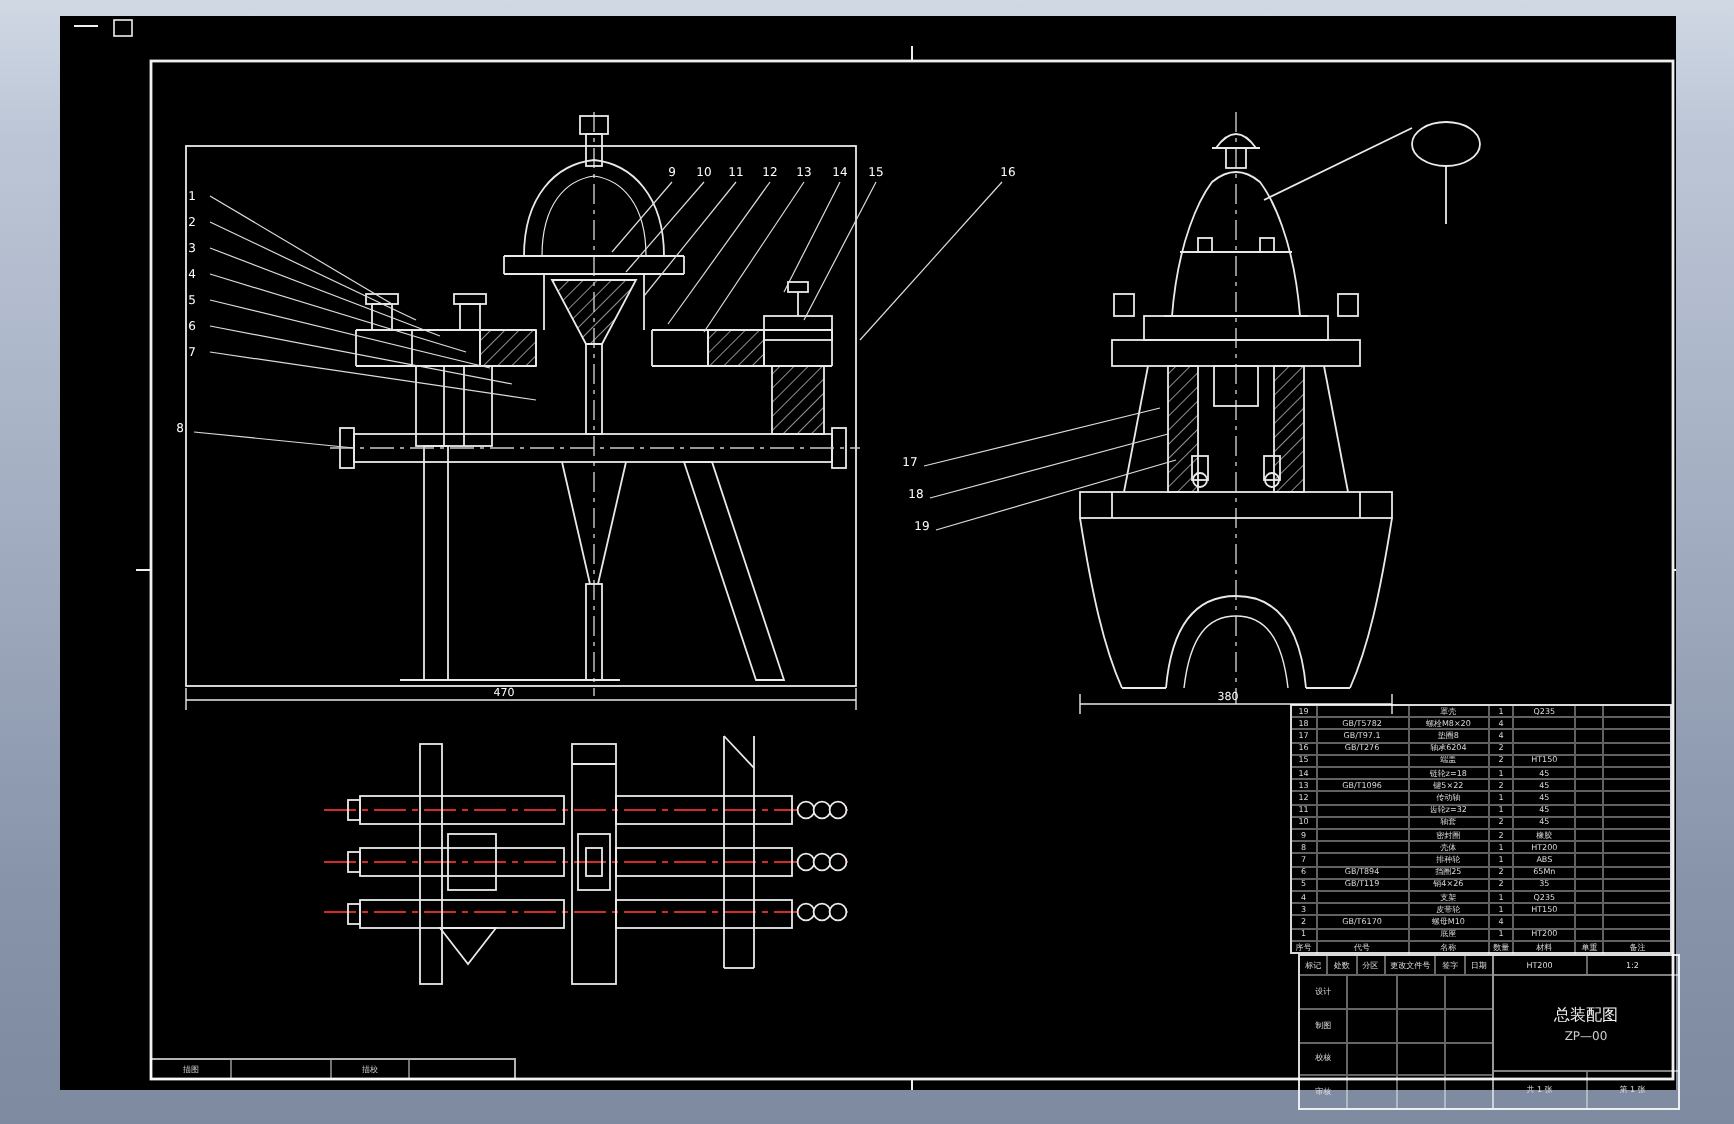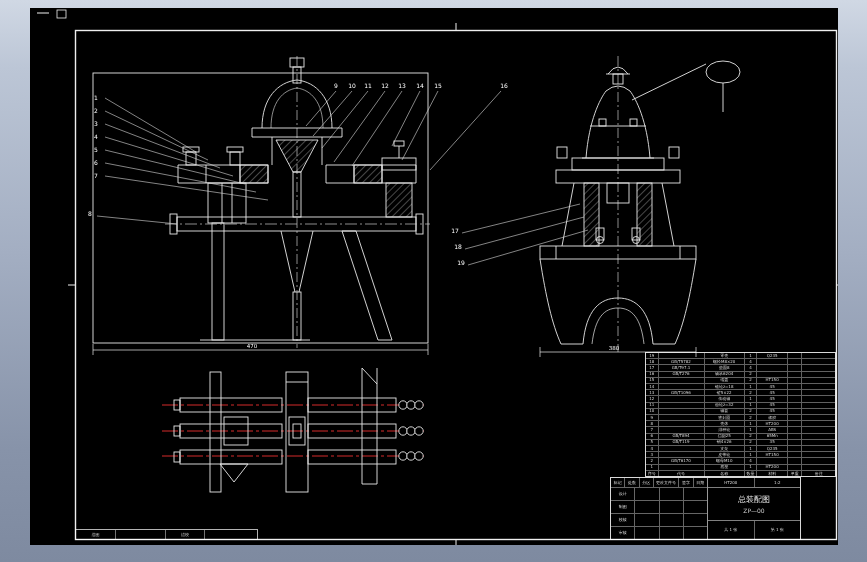--- a/index.html
+++ b/index.html
@@ -18,21 +18,21 @@
   .bom-row{display:flex;flex:1;border-bottom:1px solid rgba(255,255,255,.38);min-height:0;}
   .bom-header{display:flex;height:6px;}
   .bc{flex-basis:0;display:flex;align-items:center;justify-content:center;
       font-size:4px;line-height:1;overflow:hidden;white-space:nowrap;
       border-right:1px solid rgba(255,255,255,.38);color:#d8d8d8;}
   .bc.last{border-right:none;}
   .w-no{flex-grow:12;} .w-code{flex-grow:47;} .w-name{flex-grow:41;}
   .w-qty{flex-grow:12;} .w-mat{flex-grow:31;} .w-wt{flex-grow:14;} .w-rem{flex-grow:34;}
 
   
-  .tb{position:absolute;left:580px;top:469px;width:191px;height:63px;
+  .tb{position:absolute;left:619px;top:469px;width:191px;height:78px;
       border:1px solid rgba(255,255,255,.85);box-sizing:border-box;display:flex;color:#ddd;justify-content:space-between;}
   .tb-left{width:96px;display:flex;flex-direction:column;border-right:1px solid rgba(255,255,255,.6);}
   .tb-change{display:flex;height:9px;border-bottom:1px solid rgba(255,255,255,.4);}
   .tb-sign{display:flex;flex:1;border-bottom:1px solid rgba(255,255,255,.4);}
   .tb-sign:last-child{border-bottom:none;}
   .tc{display:flex;align-items:center;justify-content:center;font-size:4px;line-height:1;
       overflow:hidden;white-space:nowrap;border-right:1px solid rgba(255,255,255,.4);}
   .tc:last-child{border-right:none;}
   .tb-right{flex:1;display:flex;flex-direction:column;}
   .tb-matrow{display:flex;height:9px;border-bottom:1px solid rgba(255,255,255,.5);}

